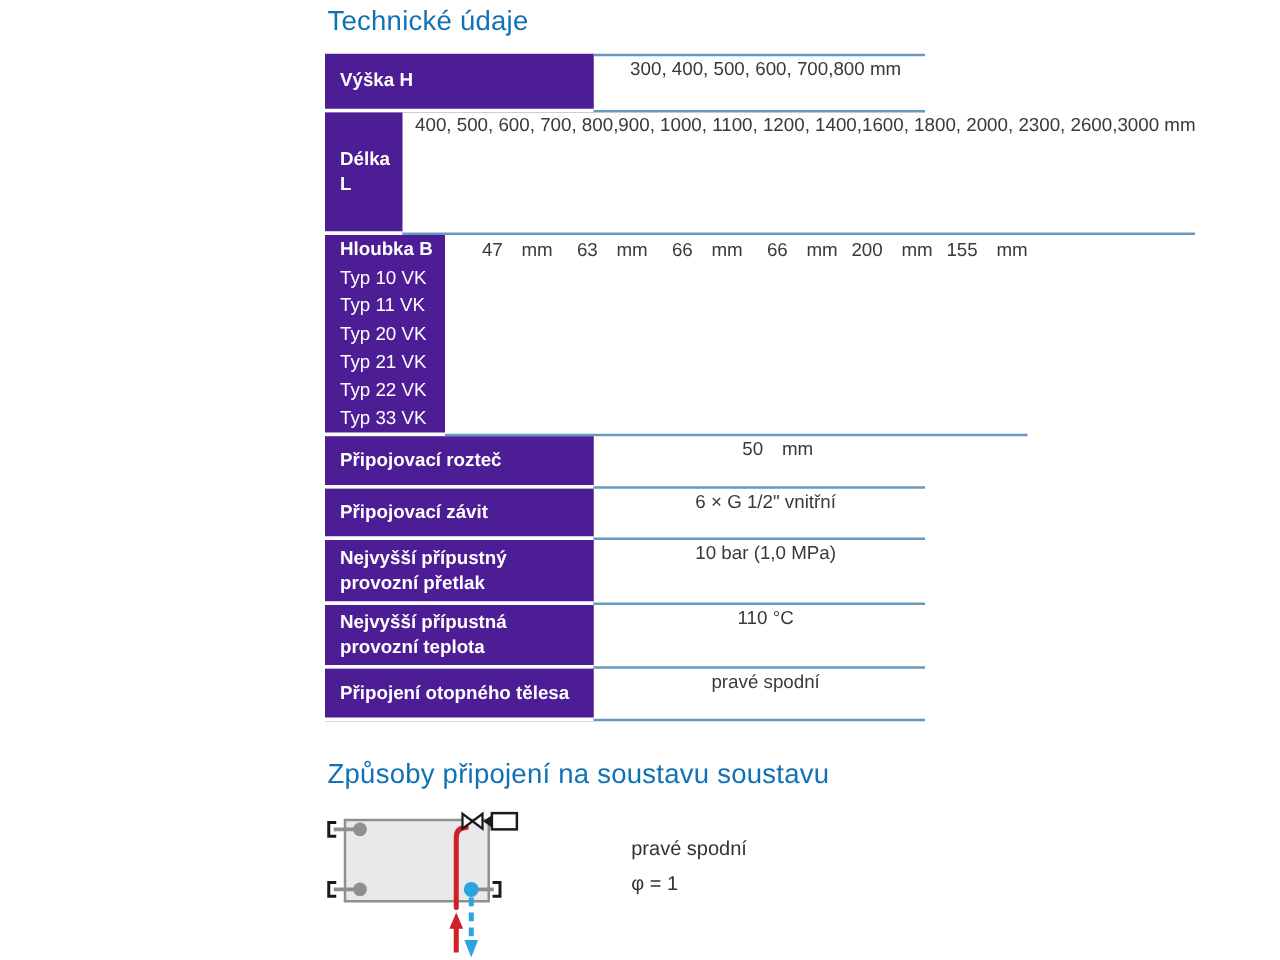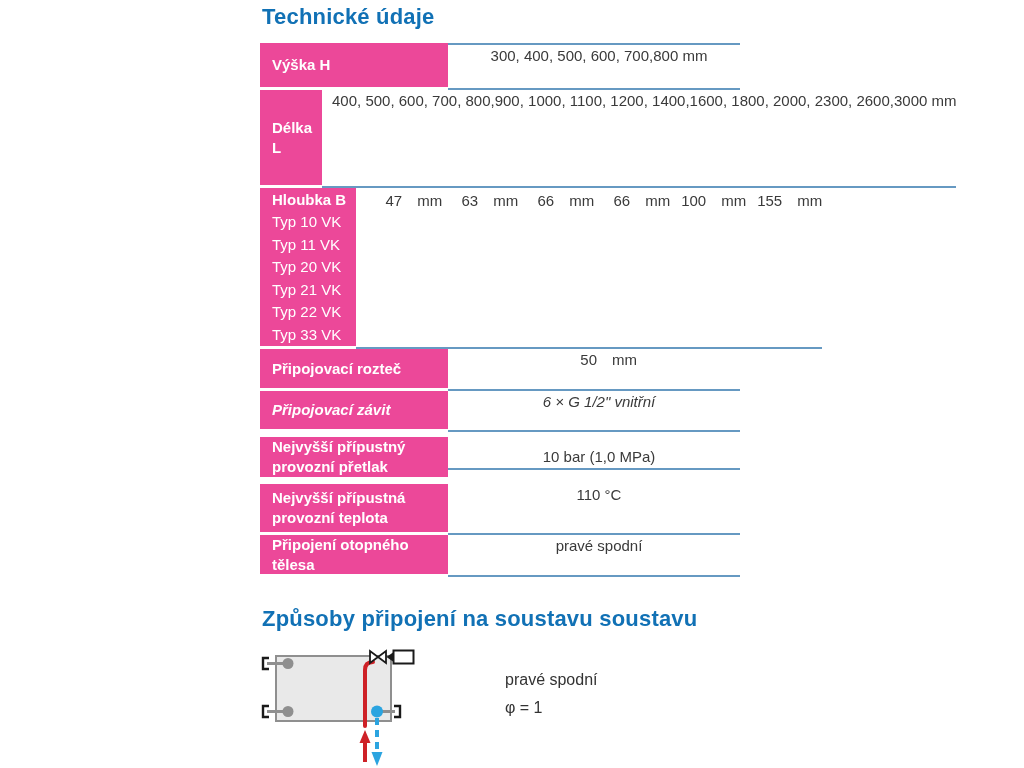--- a/index.html
+++ b/index.html
@@ -1,43 +1,43 @@
 <!DOCTYPE html>
 <html><head>
 <meta charset="utf-8">
 <style>
   html,body{margin:0;padding:0;}
   body{
     width:1024px;height:768px;background:#ffffff;position:relative;
     font-family:"Liberation Sans", sans-serif;color:#3a3a3a;overflow:hidden;
   }
   .sec-title{
-    position:absolute;left:262px;color:#1171b5;font-weight:bold;
+    position:absolute;left:262px;color:#1171b5;font-weight:normal;
     font-size:22px;letter-spacing:0.2px;white-space:nowrap;
   }
   #title1{top:4px;}
   #title2{top:606px;}
 
   .tech-table{position:absolute;left:260px;top:43px;width:480px;}
   .trow{display:flex;align-items:stretch;}
   .lcell{
-    width:188px;box-sizing:border-box;background:#ec4899;color:#ffffff;
+    width:215px;box-sizing:border-box;background:#4c1d95;color:#ffffff;
     font-weight:bold;font-size:15px;line-height:20px;
     padding:0 10px 0 12px;border-bottom:3px solid #ffffff;
     display:flex;flex-direction:column;justify-content:center;
   }
   .vcell{
     flex:1;box-sizing:border-box;padding-left:10px;
     font-size:15px;line-height:22.5px;color:#3a3a3a;
     border-bottom:2px solid #6699c2;
     display:flex;flex-direction:row;justify-content:center;
   }
   .vcell.first{border-top:2px solid #6699c2;}
   .vline{display:block;white-space:nowrap;}
-  .top-align{justify-content:flex-end;padding-top:2px;}
+  .top-align{justify-content:flex-start;padding-top:2px;}
   .lcell.top-align{line-height:22.5px;padding-top:1px;}
   .sub-line{font-weight:normal;display:block;white-space:nowrap;}
   .num{display:inline-block;width:36px;text-align:right;margin-right:15px;}
   .spacer-line{display:block;height:22.5px;}
 
   .diagram{position:absolute;left:255px;top:645px;width:215px;height:125px;}
   .diagram-caption{
     position:absolute;left:505px;top:666px;font-size:16px;color:#333333;
     line-height:28px;
   }
@@ -77,40 +77,40 @@
       <span class="sub-line">Typ 21 VK</span>
       <span class="sub-line">Typ 22 VK</span>
       <span class="sub-line">Typ 33 VK</span>
     </div>
     <div class="vcell top-align">
       <span class="spacer-line"></span>
       <span class="vline"><span class="num">47</span><span>mm</span></span>
       <span class="vline"><span class="num">63</span><span>mm</span></span>
       <span class="vline"><span class="num">66</span><span>mm</span></span>
       <span class="vline"><span class="num">66</span><span>mm</span></span>
-      <span class="vline"><span class="num">100</span><span>mm</span></span>
+      <span class="vline"><span class="num">200</span><span>mm</span></span>
       <span class="vline"><span class="num">155</span><span>mm</span></span>
     </div>
   </div>
 
   <div class="trow" style="height:42px;">
     <div class="lcell">Připojovací rozteč</div>
     <div class="vcell">
       <span class="vline"><span class="num">50</span><span>mm</span></span>
     </div>
   </div>
 
-  <div class="trow" style="height:41px;font-style:italic;">
+  <div class="trow" style="height:41px;">
     <div class="lcell">Připojovací závit</div>
     <div class="vcell">
       <span class="vline">6 × G 1/2" vnitřní</span>
     </div>
   </div>
 
-  <div class="trow" style="height:52px;align-items:center;">
+  <div class="trow" style="height:52px;">
     <div class="lcell">Nejvyšší přípustný provozní přetlak</div>
     <div class="vcell">
       <span class="vline">10 bar (1,0 MPa)</span>
     </div>
   </div>
 
   <div class="trow" style="height:51px;">
     <div class="lcell">Nejvyšší přípustná provozní teplota</div>
     <div class="vcell">
       <span class="vline">110 °C</span>

